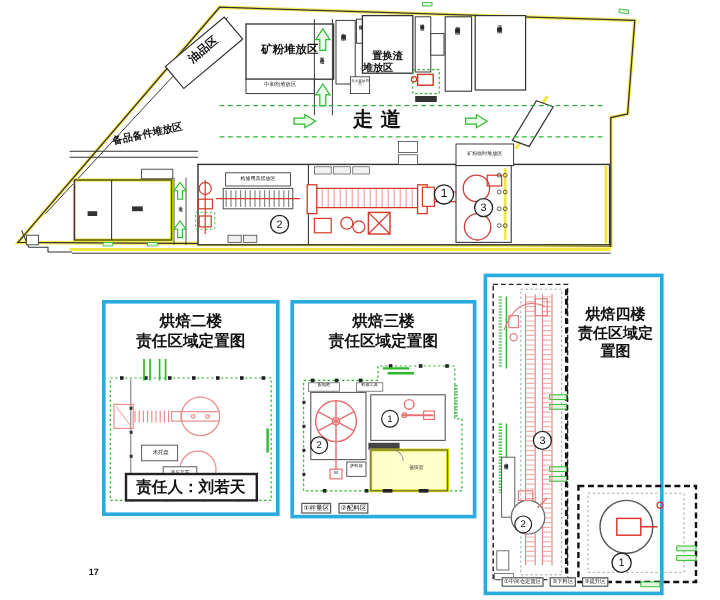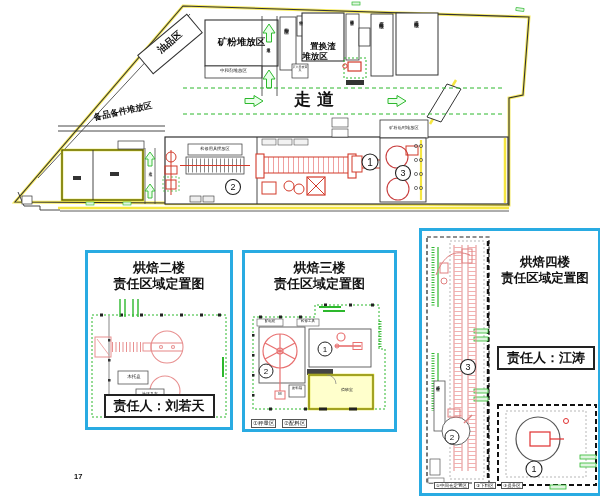--- a/index.html
+++ b/index.html
@@ -319,27 +319,24 @@
     <div class="mic" style="left:52px;top:67px;width:22px;font-size:3.5px;">检修工具</div>
     <div class="mic" style="left:30px;top:139px;width:10px;font-size:4px;">M</div>
     <div class="mic" style="left:90px;top:135px;width:24px;font-size:4px;">值班室</div>
     <div class="mic" style="left:44px;top:134px;width:16px;font-size:3.5px;">废料箱</div>
     <div class="legend" style="left:6px;top:166px;font-size:5.5px;">
       <span>①秤量区</span>
       <span>②配料区</span>
     </div>
   </div>
 
-  <div class="panel" style="left:419px;top:228px;width:182px;height:268px;">
+  <div class="panel" style="left:403px;top:228px;width:150px;height:268px;">
     <div class="ptitle" style="left:72px;right:2px;top:24px;font-size:12.5px;">
       <div>烘焙四楼</div>
       <div>责任区域定置图</div>
-    </div>
-    <div class="owner" style="left:74px;right:2px;top:115px;">
-      <span class="ownerbox">责任人：江涛</span>
     </div>
 
     <svg style="left:2px;top:2px;" width="72" height="256" viewBox="0 0 72 256">
       <rect x="3" y="4" width="62" height="246" fill="none" stroke="#222" stroke-width="1.2" stroke-dasharray="4 2.5"></rect>
       <rect x="26" y="8" width="34" height="238" fill="none" stroke="#999" stroke-width="0.7" stroke-dasharray="2 2"></rect>
       <line x1="64" y1="8" x2="64" y2="248" stroke="#111" stroke-width="2.4" stroke-dasharray="5 3"></line>
       <g stroke="#2db82d">
         <line x1="9" y1="14" x2="9" y2="74" stroke-width="3" stroke-dasharray="1 1.5"></line>
         <line x1="14" y1="14" x2="14" y2="74" stroke-width="1.2"></line>
         <line x1="9" y1="120" x2="9" y2="178" stroke-width="3" stroke-dasharray="1 1.5"></line>

